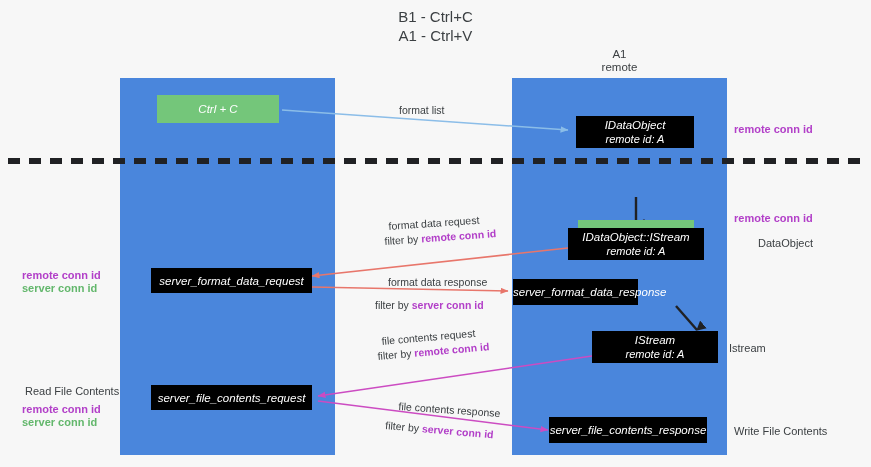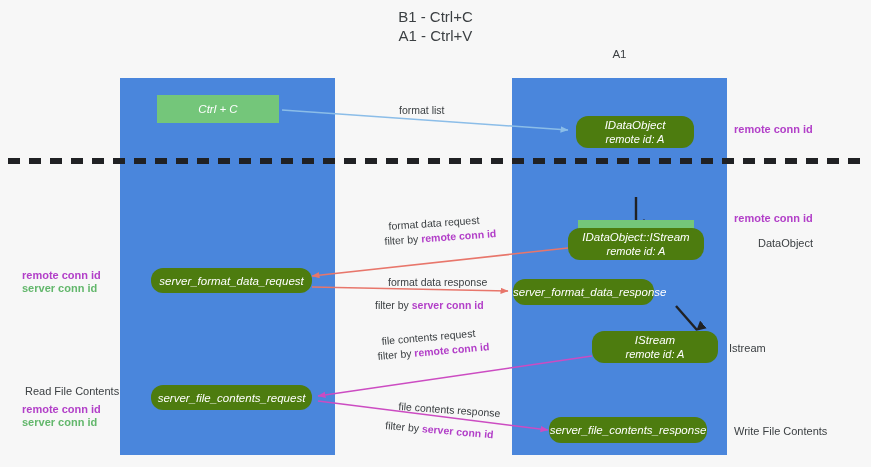--- a/index.html
+++ b/index.html
@@ -31,21 +31,21 @@
 
   
   .box{
     position:absolute;display:flex;flex-direction:column;
     justify-content:center;
     color:#ffffff;font-size:11.5px;line-height:14px;text-align:center;
     box-sizing:border-box;
     font-style:italic;
   }
   .box.green{background:#74c67a;}
-  .box.orange{background:#4d7c0f;border-radius:12px;}
+  .box.orange{background:#000000;}
   .box .l2{font-size:11px;}
 
   
   .slabel{position:absolute;font-size:11px;line-height:14px;white-space:nowrap;}
   .purple{color:#b23fc8;font-weight:bold;}
   .green-t{color:#63b76c;font-weight:bold;}
   .plain{color:#3c4043;}
 
   
   .alabel{position:absolute;font-size:10.5px;line-height:14px;white-space:nowrap;color:#3c4043;}
@@ -62,20 +62,21 @@
     <div>B1 - Ctrl+C</div>
     <div>A1 - Ctrl+V</div>
   </div>
 
   <div class="col-head" style="left:112px;top:48px;width:215px;margin-top:36px;">
     <div>B1</div>
     <div class="l2">connection</div>
   </div>
   <div class="col-head" style="left:512px;top:48px;width:215px;">
     <div>A1</div>
+    <div class="l2">remote</div>
   </div>
 
   <div class="lane" style="left:120px;top:78px;width:215px;height:377px;"></div>
   <div class="lane" style="left:512px;top:78px;width:215px;height:377px;"></div>
 
   <svg class="overlay" viewBox="0 0 871 467" xmlns="http://www.w3.org/2000/svg">
     <defs>
       <marker id="ah-blue" markerWidth="9" markerHeight="9" refX="7.5" refY="3.2" orient="auto" markerUnits="userSpaceOnUse">
         <path d="M0,0 L8,3.2 L0,6.4 z" fill="#8bbde8"></path>
       </marker>
@@ -125,21 +126,21 @@
 
   <div class="box orange" style="left:568px;top:228px;width:136px;height:32px;">
     <span>IDataObject::IStream</span>
     <span class="l2">remote id: A</span>
   </div>
 
   <div class="box orange" style="left:151px;top:268px;width:161px;height:25px;">
     <span>server_format_data_request</span>
   </div>
 
-  <div class="box orange" style="left:513px;top:279px;width:141px;height:26px;">
+  <div class="box orange" style="left:513px;top:279px;width:125px;height:26px;">
     <span>server_format_data_response</span>
   </div>
 
   <div class="box orange" style="left:592px;top:331px;width:126px;height:32px;">
     <span>IStream</span>
     <span class="l2">remote id: A</span>
   </div>
 
   <div class="box orange" style="left:549px;top:417px;width:158px;height:26px;">
     <span>server_file_contents_response</span>

